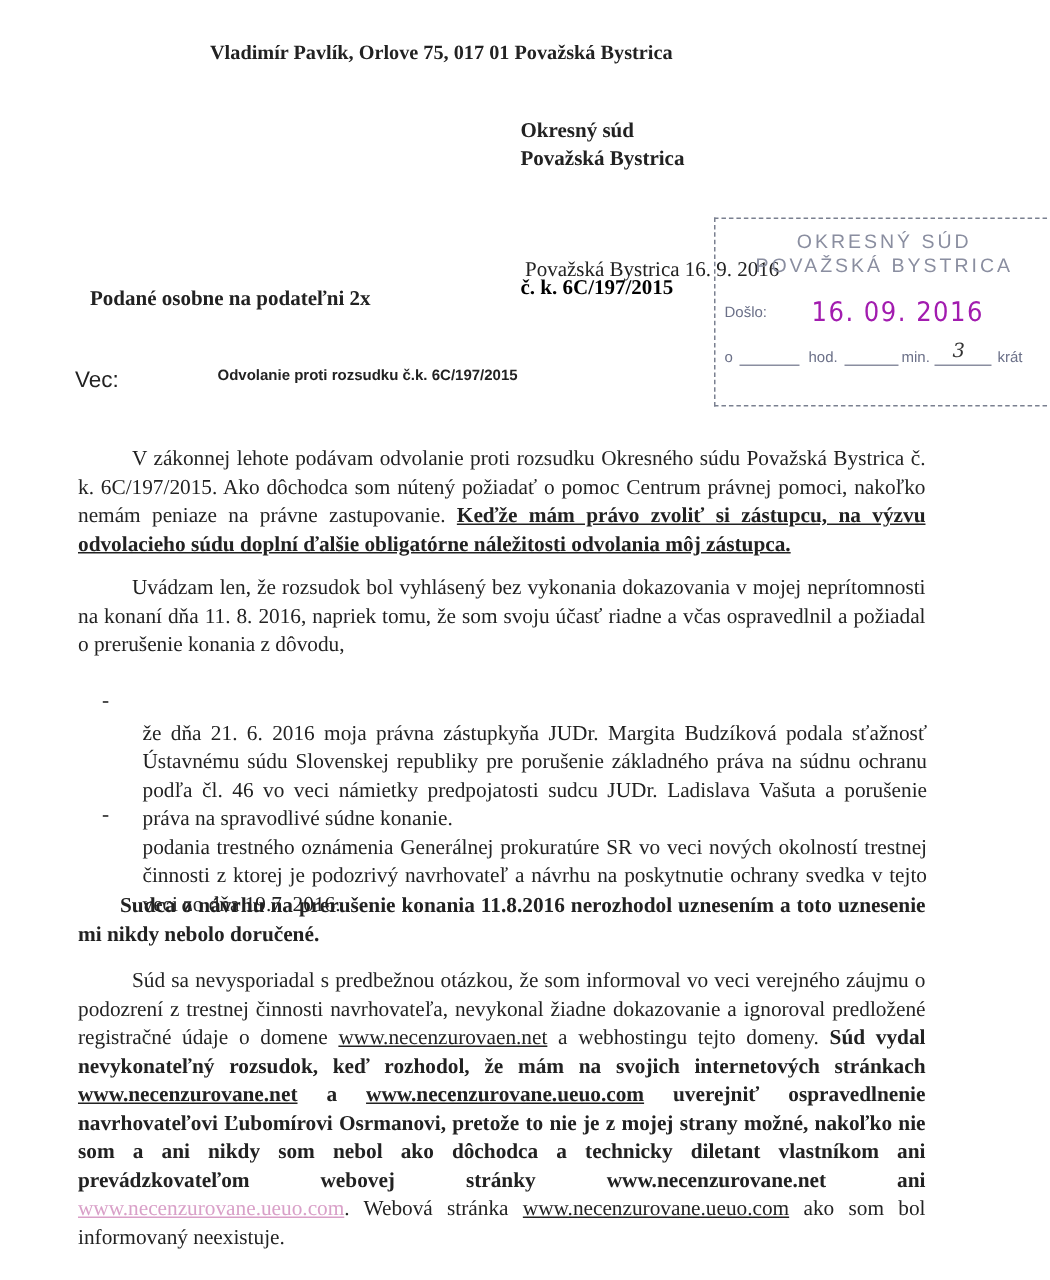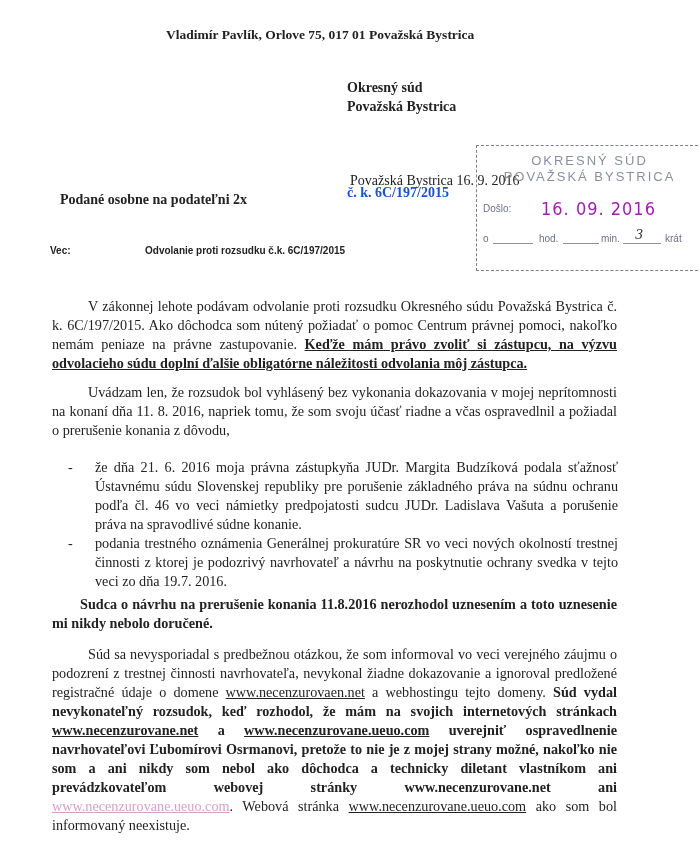--- a/index.html
+++ b/index.html
@@ -2,26 +2,26 @@
 <html><head>
   <meta charset="utf-8">
   <style>
     html, body { margin: 0; padding: 0; background: #ffffff; }
     body {
       width: 700px; height: 853px; position: relative; overflow: hidden;
       font-family: "Liberation Serif", "DejaVu Serif", serif;
       color: #1a1a1a;
     }
     .abs { position: absolute; }
-    .sender { left: 140px; top: 27px; font-size: 13.5px; font-weight: bold; color: #222; margin-left: 26px; }
+    .sender { left: 140px; top: 27px; font-size: 13.5px; font-weight: bold; color: #222; }
     .court { left: 347px; top: 78px; font-size: 14px; font-weight: bold; line-height: 19px; color: #222; }
     .place-date { left: 350px; top: 143px; font-size: 14px; color: #222; margin-top: 30px; }
-    .case-no { left: 347px; top: 185px; font-size: 14px; font-weight: bold; color: #1d4ed8; }
+    .case-no { left: 347px; top: 185px; font-size: 14px; font-weight: bold; color: #000000; }
     .submitted { left: 60px; top: 192px; font-size: 14px; font-weight: bold; color: #222; }
-    .subject-label { left: 50px; top: 245px; font-family: "Liberation Sans", "DejaVu Sans", sans-serif; font-size: 10px; font-weight: bold; color: #222; }
+    .subject-label { left: 50px; top: 245px; font-family: "Liberation Sans", "DejaVu Sans", sans-serif; font-size: 15px; font-weight: normal; color: #222; }
     .subject-text { left: 145px; top: 245px; font-family: "Liberation Sans", "DejaVu Sans", sans-serif; font-size: 10px; font-weight: bold; color: #222; }
 
     .stamp {
       left: 476px; top: 145px; width: 225px; height: 124px;
       border: 1.5px dashed #7a8090;
       color: #6b7088;
       font-family: "Liberation Sans", "DejaVu Sans", sans-serif;
     }
     .stamp-title { position: absolute; top: 7px; left: 0; right: 0; text-align: center; font-size: 13px; letter-spacing: 2px; line-height: 16px; color: #8a8ea0; }
     .stamp-received-label { position: absolute; left: 6px; top: 57px; font-size: 10px; }
@@ -32,21 +32,21 @@
     .line { border-bottom: 1px solid #8a8ea0; height: 10px; }
     .hand { font-family: "DejaVu Serif", serif; font-style: italic; color: #333; }
 
     .body-text { font-size: 14.2px; line-height: 19px; color: #222; text-align: justify; }
     .p1 { left: 52px; top: 297px; width: 565px; }
     .p2 { left: 52px; top: 383px; width: 565px; }
     .bullet { left: 68px; width: 550px; }
     .b1 { top: 458px; }
     .b2 { top: 534px; }
     .bullet .dash { position: absolute; left: 0; top: 0; }
-    .bullet .btext { margin-left: 27px; display: block; }
+    .bullet .btext { margin-left: 27px; display: block; margin-top: 22px; }
     .p3 { left: 52px; top: 595px; width: 565px; font-weight: bold; }
     .p4 { left: 52px; top: 645px; width: 565px; }
     .indent { display: inline-block; width: 36px; }
     .u { text-decoration: underline; }
     .b { font-weight: bold; }
     .pink { color: #d9a0c8; text-decoration: underline; }
   </style>
 </head>
 <body>
 

